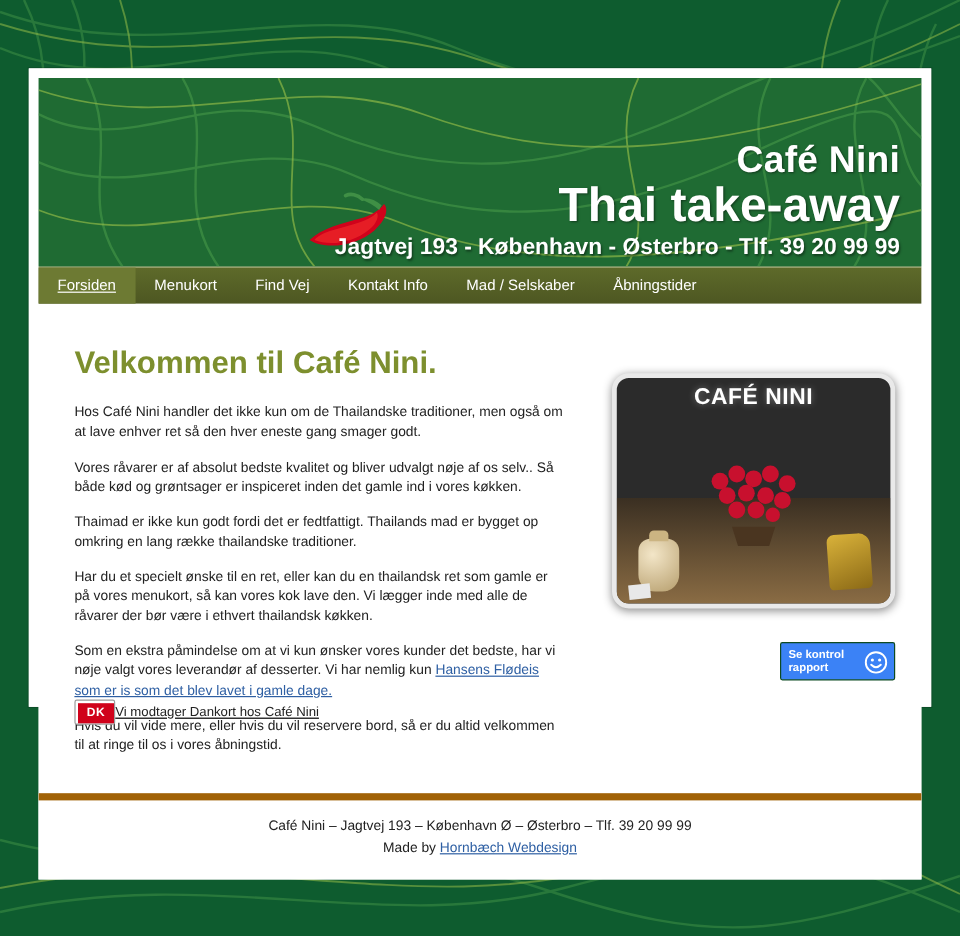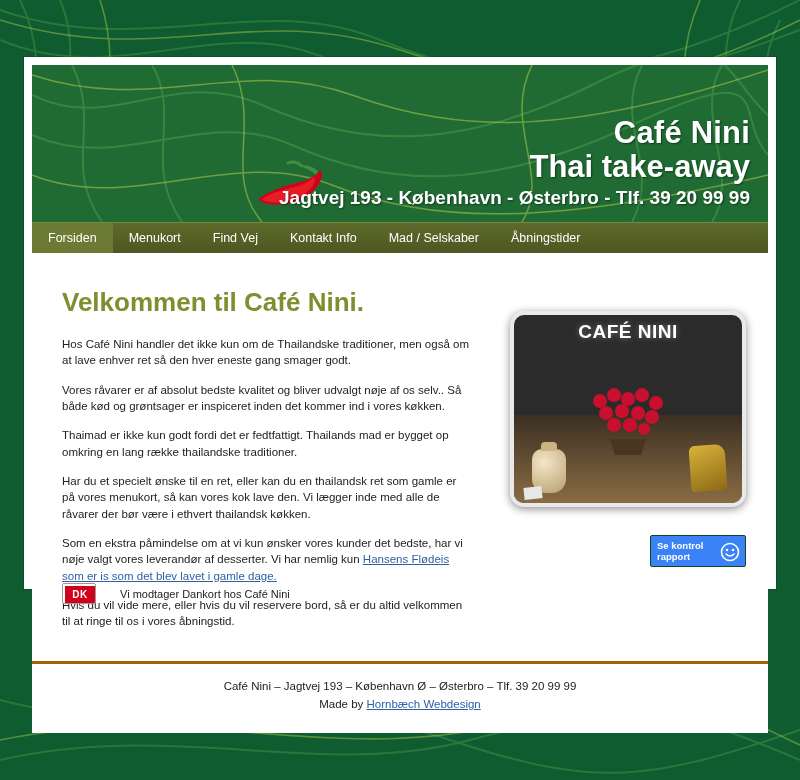--- a/index.html
+++ b/index.html
@@ -51,21 +51,21 @@
     line-height: 1;
   }
   .brand-1 {
     font-size: 31px;
     font-weight: bold;
     letter-spacing: .2px;
     display: block;
     text-shadow: 1px 1px 2px rgba(0,0,0,.45);
   }
   .brand-2 {
-    font-size: 31px;
+    font-size: 40px;
     font-weight: bold;
     display: block;
     margin-top: 3px;
     text-shadow: 1px 1px 2px rgba(0,0,0,.45);
   }
   .brand-3 {
     font-size: 19px;
     font-weight: bold;
     display: block;
     margin-top: 6px;
@@ -90,20 +90,21 @@
     display: flex;
     align-items: center;
     padding: 0 16px;
     color: #ffffff;
     font-size: 12.5px;
     text-decoration: none;
     white-space: nowrap;
   }
   .nav a.active {
     background: #6d7a33;
+    text-decoration: underline;
   }
   
   .content {
     position: relative;
     padding: 26px 30px 0 30px;
     height: 420px;
   }
   h1.page-title {
     color: #7d8f2e;
     font-size: 26px;
@@ -213,21 +214,22 @@
     right: 5px; top: 6px;
     width: 20px; height: 20px;
   }
   
   .dankort-row {
     position: absolute;
     left: 30px;
     top: 330px;
     display: flex;
     align-items: center;
-    gap: 24px;
+    gap: 0;
+    text-decoration: underline;
   }
   .dankort {
     width: 34px; height: 21px;
     background: #ffffff;
     border: 1px solid #9b9b9b;
     border-radius: 2px;
     position: relative;
     overflow: hidden;
   }
   .dankort .red {
@@ -244,21 +246,21 @@
   }
   .dankort-label {
     font-size: 11px;
     color: #222;
   }
   
   .footer {
     position: absolute;
     left: 0; right: 0; bottom: 0;
     height: 72px;
-    border-top: 3px solid #a16207;
+    border-top: 6px solid #a16207;
     text-align: center;
     padding-top: 16px;
     font-size: 11.5px;
     color: #222;
     background: #ffffff;
   }
   .footer .line2 { margin-top: 6px; }
   .footer a { color: #2e5fa3; text-decoration: underline; }
 </style>
 </head>
@@ -327,21 +329,21 @@
       <a href="#">Kontakt Info</a>
       <a href="#">Mad / Selskaber</a>
       <a href="#">Åbningstider</a>
     </div>
 
     <div class="content">
       <h1 class="page-title">Velkommen til Café Nini.</h1>
 
       <div class="col-text">
         <p>Hos Café Nini handler det ikke kun om de Thailandske traditioner, men også om at lave enhver ret så den hver eneste gang smager godt.</p>
-        <p>Vores råvarer er af absolut bedste kvalitet og bliver udvalgt nøje af os selv.. Så både kød og grøntsager er inspiceret inden det kommer ind i vores køkken.</p>
+        <p>Vores råvarer er af absolut bedste kvalitet og bliver udvalgt nøje af os selv.. Så både kød og grøntsager er inspiceret inden det gamle ind i vores køkken.</p>
         <p>Thaimad er ikke kun godt fordi det er fedtfattigt. Thailands mad er bygget op omkring en lang række thailandske traditioner.</p>
         <p>Har du et specielt ønske til en ret, eller kan du en thailandsk ret som gamle er på vores menukort, så kan vores kok lave den. Vi lægger inde med alle de råvarer der bør være i ethvert thailandsk køkken.</p>
         <p><span>Som en ekstra påmindelse om at vi kun ønsker vores kunder det bedste, har vi nøje valgt vores leverandør af desserter. Vi har nemlig kun </span><a href="#">Hansens Flødeis som er is som det blev lavet i gamle dage.</a></p>
         <p>Hvis du vil vide mere, eller hvis du vil reservere bord, så er du altid velkommen til at ringe til os i vores åbningstid.</p>
       </div>
 
       <div class="photo-wrap">
         <div class="photo">
           <div class="photo-sign">
             <div>CAFÉ NINI</div>

